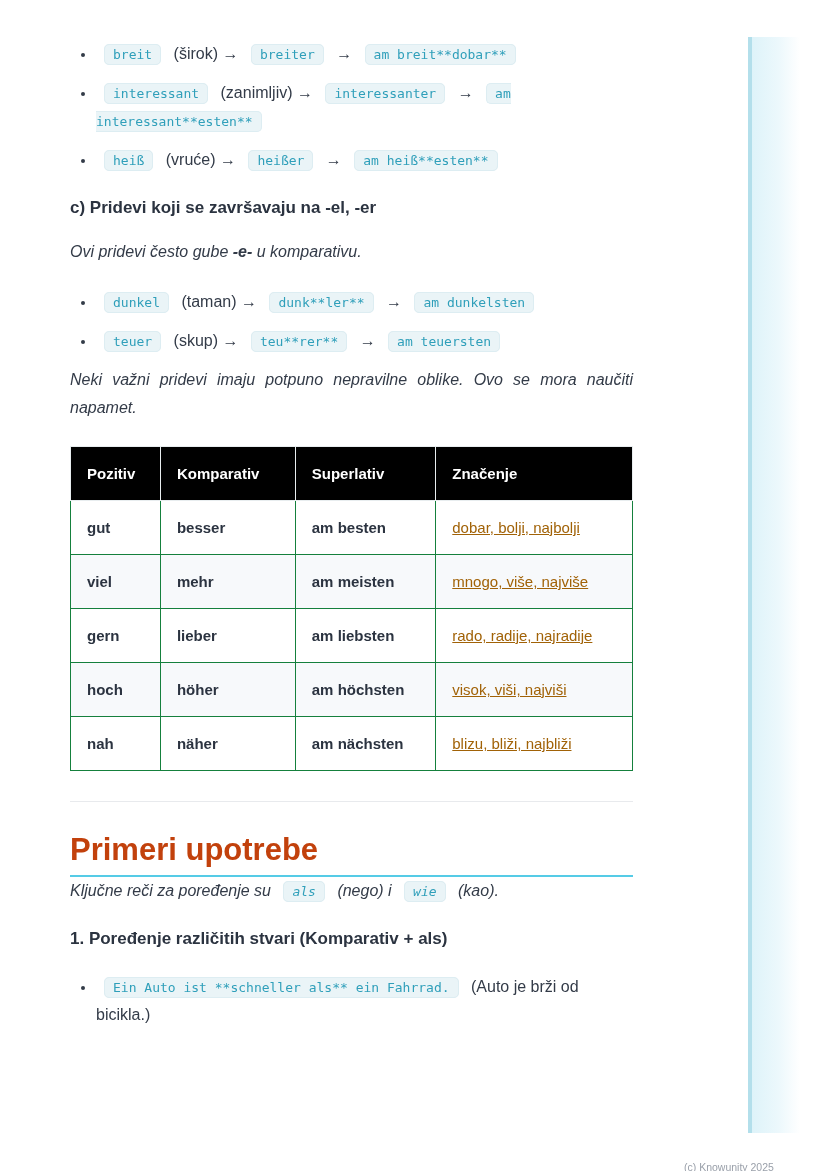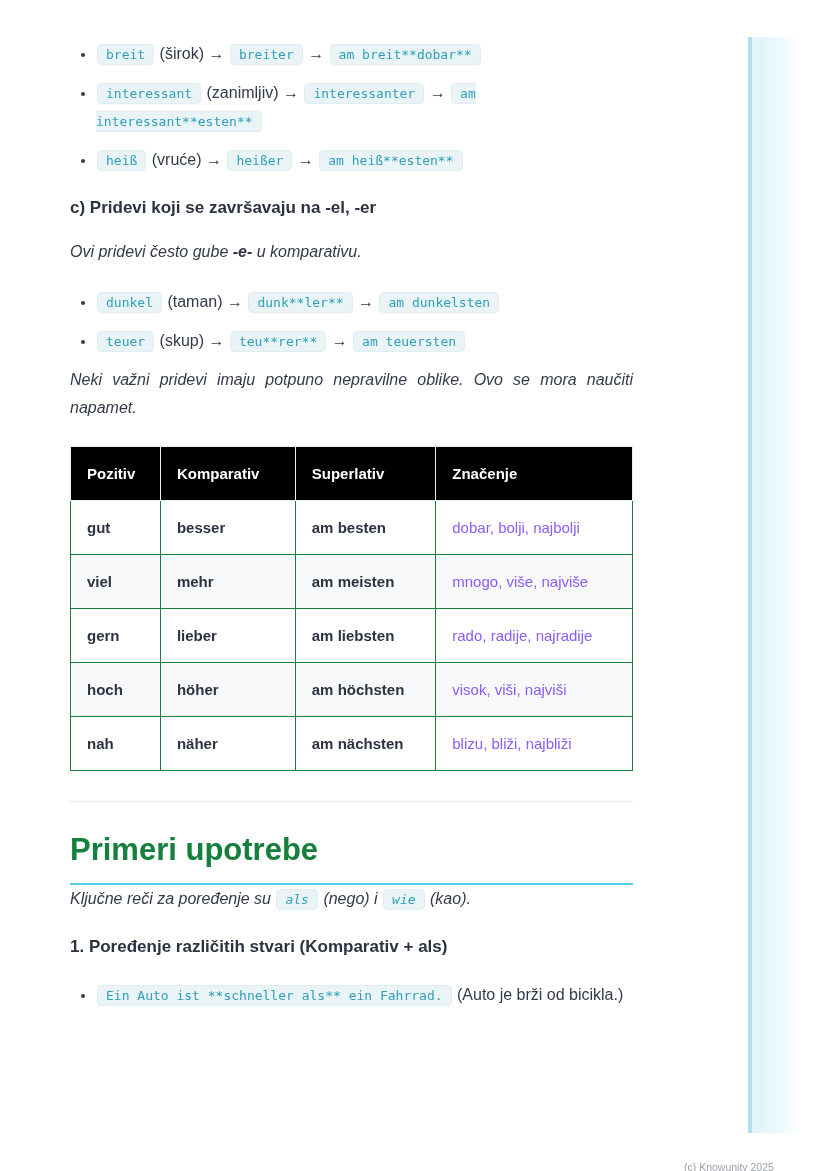--- a/index.html
+++ b/index.html
@@ -34,21 +34,21 @@
   }
   li::marker { color: #333b48; font-size: 14px; }
   code.chip {
     font-family: "DejaVu Sans Mono", "Liberation Mono", monospace;
     font-size: 13px;
     color: #2f9fba;
     background: #eaf4f7;
     border: 1px solid #ddedf2;
     border-radius: 5px;
     padding: 2px 8px;
-    margin: 0 1px;
+    margin: 0 8px;
   }
   h4.sub-heading {
     font-size: 17px;
     font-weight: bold;
     color: #2b3340;
     margin: 24px 0 20px 0;
   }
   p.body-text {
     font-size: 16px;
     line-height: 1.75;
@@ -58,23 +58,23 @@
   p.justified { text-align: justify; }
   h2.section-heading {
     font-size: 24px;
     font-weight: bold;
     color: #27c3e3;
     margin: 34px 0 22px 0;
   }
   h1.main-heading {
     font-size: 31px;
     font-weight: bold;
-    color: #15803d;
+    color: #c2410c;
     margin: 30px 0 0 0;
-    padding-bottom: 15px;
+    padding-bottom: 7px;
     border-bottom: 2px solid #55cbe6;
   }
   table.cmp {
     width: 100%;
     border-collapse: collapse;
     margin-top: 24px;
     font-size: 15px;
   }
   table.cmp th {
     background: #000000;
@@ -85,21 +85,21 @@
     border: 1px solid #e8edef;
     font-size: 15px;
   }
   table.cmp td {
     padding: 18px 16px;
     border: 1px solid #15803d;
     background: #ffffff;
   }
   table.cmp tbody tr:nth-child(even) td { background: #f7f9fb; }
   table.cmp td.de { font-weight: bold; color: #2b3340; }
-  table.cmp td.meaning { color: #8b5cf6; }
+  table.cmp td.meaning { color: #a16207; text-decoration: underline; }
   table.cmp th:nth-child(1), table.cmp td:nth-child(1) { width: 16%; }
   table.cmp th:nth-child(2), table.cmp td:nth-child(2) { width: 24%; }
   table.cmp th:nth-child(3), table.cmp td:nth-child(3) { width: 25%; }
   table.cmp th:nth-child(4), table.cmp td:nth-child(4) { width: 35%; }
   hr.divider {
     border: none;
     border-top: 1px solid #e8eaed;
     margin: 30px 0 0 0;
   }
   .para-top { margin-top: 20px; }

